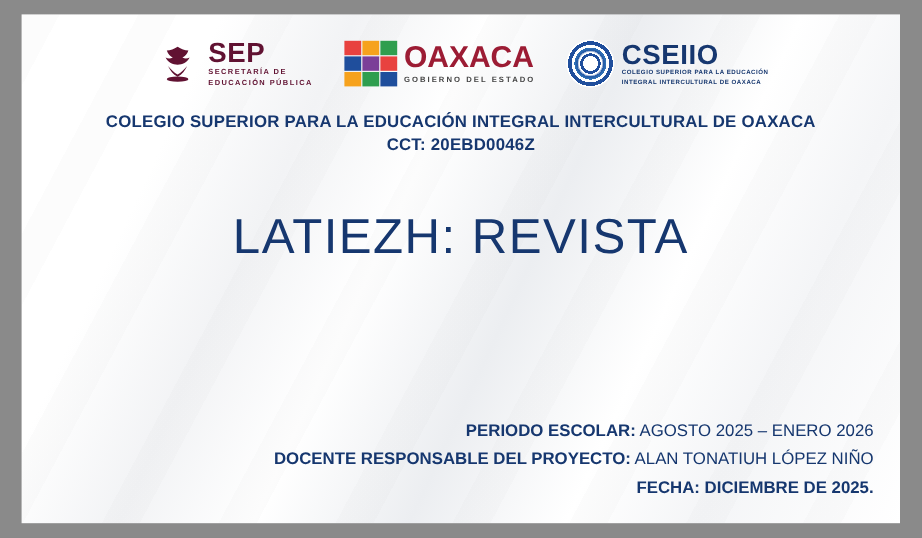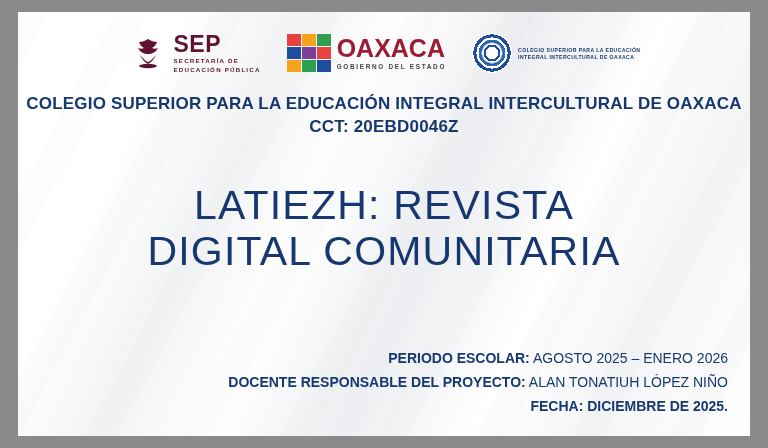--- a/index.html
+++ b/index.html
@@ -153,21 +153,21 @@
   }
 
   
   .inst {
     margin-top: 12px;
     text-align: center;
     color: #16376f;
     font-weight: bold;
     line-height: 1.38;
   }
-  .inst div { font-size: 17px; letter-spacing: .2px; }
+  .inst div { font-size: 14px; letter-spacing: .2px; }
 
   
   .title-block {
     margin-top: 44px;
     text-align: center;
     color: #16376f;
     font-weight: normal;
     line-height: 1.12;
     letter-spacing: 1.2px;
   }
@@ -224,35 +224,35 @@
         </div>
         <div class="oax-text">
           <div class="oax-title">OAXACA</div>
           <div class="oax-sub">GOBIERNO DEL ESTADO</div>
         </div>
       </div>
 
       <div class="logo">
         <div class="cse-mark"></div>
         <div class="cse-text">
+          <div class="cse-title">CSEIIO</div>
           <div class="cse-sub1">COLEGIO SUPERIOR PARA LA EDUCACIÓN</div>
           <div class="cse-sub2">INTEGRAL INTERCULTURAL DE OAXACA</div>
         </div>
       </div>
 
     </div>
 
     <div class="inst">
       <div>COLEGIO SUPERIOR PARA LA EDUCACIÓN INTEGRAL INTERCULTURAL DE OAXACA</div>
       <div>CCT: 20EBD0046Z</div>
     </div>
 
     <div class="title-block">
       <div class="title-line">LATIEZH: REVISTA</div>
-      <div class="title-line">DIGITAL COMUNITARIA</div>
     </div>
 
     <div class="credits">
       <div class="row">
         <span class="lbl">PERIODO ESCOLAR:</span>
         <span class="val"> AGOSTO 2025 – ENERO 2026</span>
       </div>
       <div class="row">
         <span class="lbl">DOCENTE RESPONSABLE DEL PROYECTO:</span>
         <span class="val"> ALAN TONATIUH LÓPEZ NIÑO</span>

